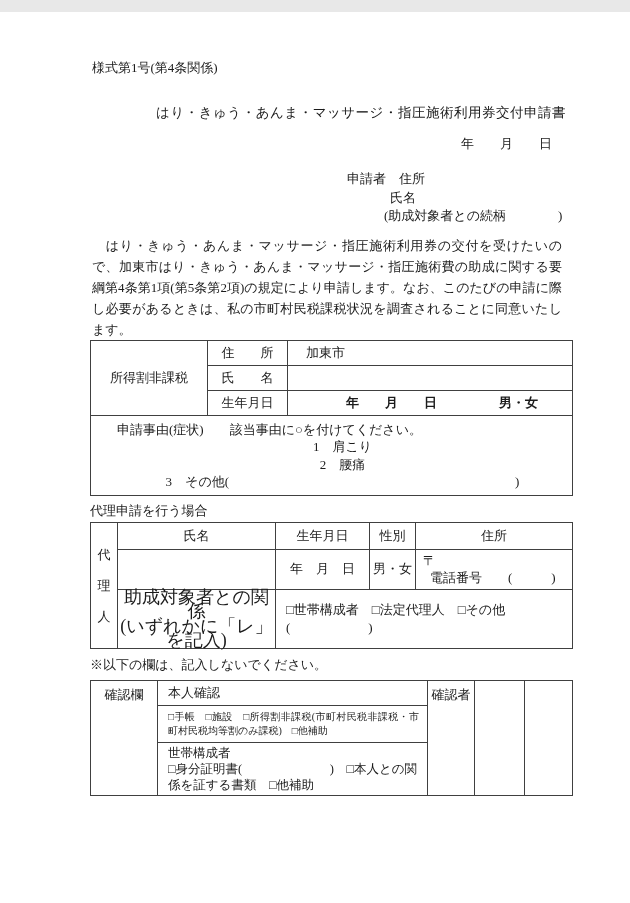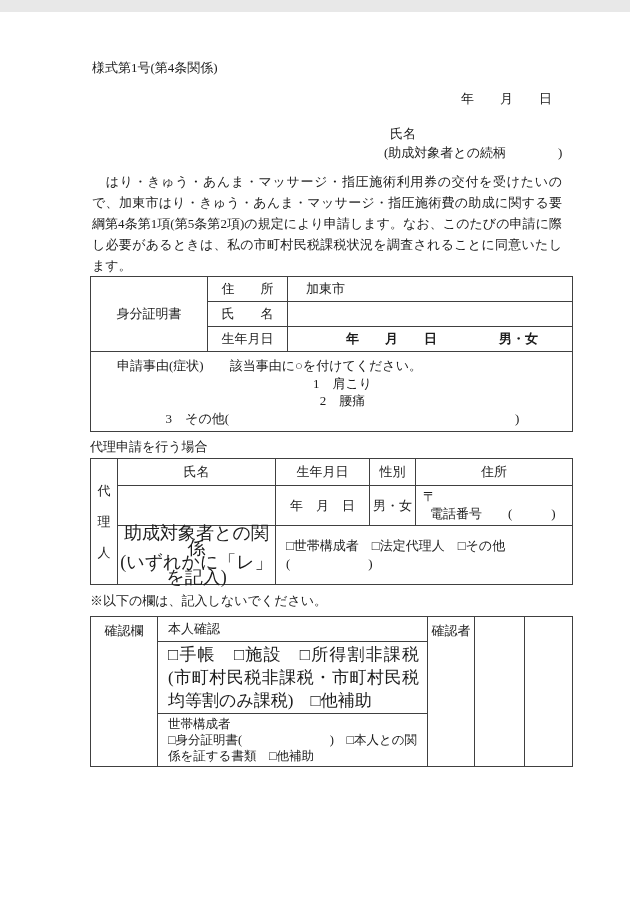--- a/index.html
+++ b/index.html
@@ -63,50 +63,54 @@
 
   .t-grant { width: 482px; margin-top: 4px; }
   .t-grant .c1 { width: 67px; } .t-grant .c2 { width: 213px; } .t-grant .c3 { width: 70px; } .t-grant .c4 { width: 132px; }
   .t-grant td { height: 27px; }
 
   .t-check { width: 482px; margin-top: 6px; }
   .t-check .c1 { width: 67px; } .t-check .c2 { width: 270px; } .t-check .c3 { width: 47px; }
   .t-check .c4 { width: 50px; } .t-check .c5 { width: 48px; }
   .check-label-cell, .checker-label-cell { vertical-align: top; text-align: center; padding-top: 5px; }
   .self-check-label-cell { height: 25px; padding-left: 10px; }
-  .self-check-options-cell { height: 37px; padding: 1px 8px 1px 10px; font-size: 17px; line-height: 23px; text-align: justify; }
+  .self-check-options-cell { height: 37px; padding: 1px 8px 1px 10px; font-size: 10px; line-height: 14px; text-align: justify; }
   .proxy-check-cell { height: 53px; vertical-align: middle; padding: 2px 8px 2px 10px; font-size: 12.5px; line-height: 16px; }
 </style>
 </head>
 <body>
 
 <div class="page">
 
   <div class="form-number">様式第1号(第4条関係)</div>
 
+  <div class="form-title">はり・きゅう・あんま・マッサージ・指圧施術利用券交付申請書</div>
 
   <div class="date-line">年　　月　　日</div>
 
 
   <div class="applicant-block">
+    <div>
+      <span>申請者</span>　<span>住所</span>
+    </div>
     <div class="applicant-line2">氏名</div>
     <div class="applicant-line3">(助成対象者との続柄　　　　)</div>
   </div>
 
   <div class="application-paragraph">　はり・きゅう・あんま・マッサージ・指圧施術利用券の交付を受けたいので、加東市はり・きゅう・あんま・マッサージ・指圧施術費の助成に関する要綱第4条第1項(第5条第2項)の規定により申請します。なお、このたびの申請に際し必要があるときは、私の市町村民税課税状況を調査されることに同意いたします。</div>
 
   <table class="t-recipient">
     <colgroup>
         <col class="c1">
         <col class="c2">
         <col class="c3">
       </colgroup>
     <tbody>
         <tr class="r">
-      <td rowspan="3" class="cell-center">身分証明書</td>
+      <td rowspan="3" class="cell-center">所得割非課税</td>
       <td class="cell-center">住　　所</td>
       <td class="addr-value">加東市</td>
     </tr>
     <tr class="r">
       <td class="cell-center">氏　　名</td>
       <td></td>
     </tr>
     <tr class="r">
       <td class="cell-center">生年月日</td>
       <td class="birth-cell">

